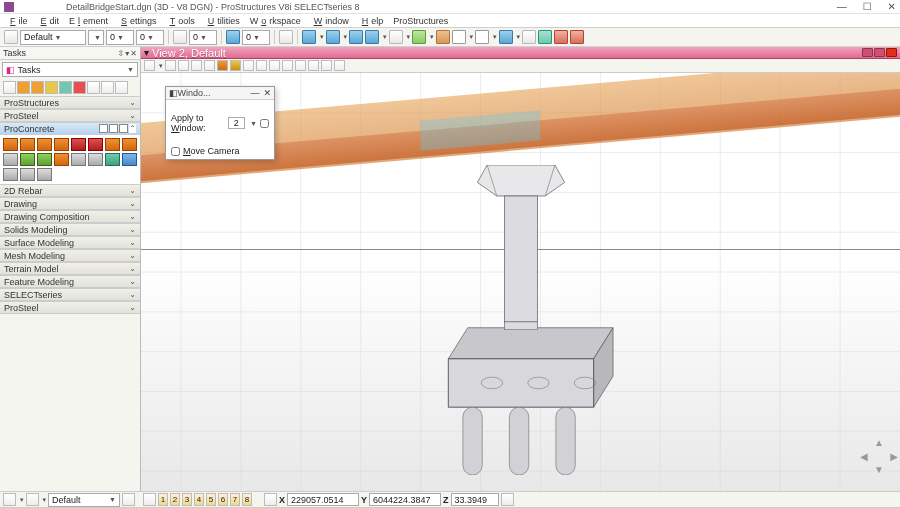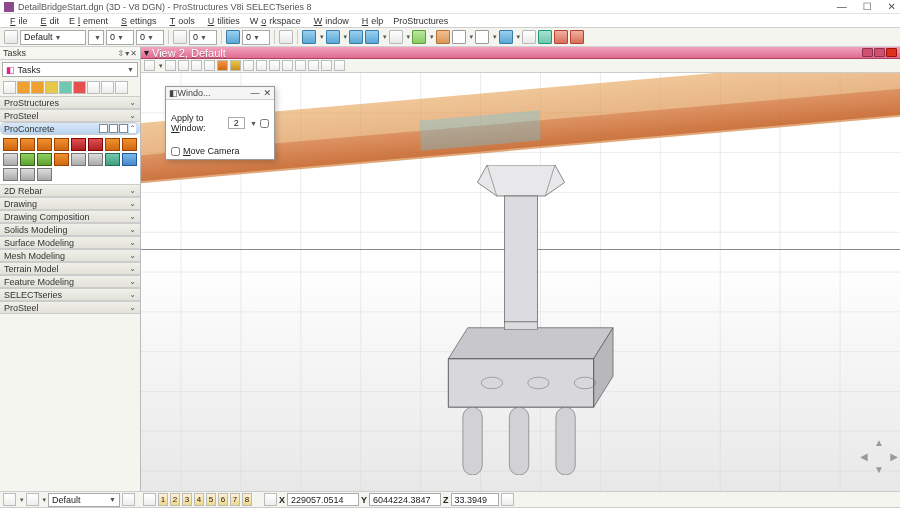--- a/index.html
+++ b/index.html
@@ -1,19 +1,19 @@
 <!DOCTYPE html>
 <html><head>
 <meta charset="utf-8">
 <style>
 * { box-sizing: border-box; margin: 0; padding: 0; font-family: "Segoe UI", Tahoma, sans-serif; }
 body { width: 900px; height: 508px; background: #fff; overflow: hidden; font-size: 10px; color: #222; position: relative; }
 
 
-.titlebar { height: 14px; background: #fff; display: flex; align-items: center; padding: 0 4px; border-bottom: 1px solid #e2e2e2; }
+.titlebar { height: 14px; background: #fff; display: flex; align-items: center; padding: 0 4px; border-bottom: 1px solid #e2e2e2; gap: 48px; }
 .titlebar .app-icon { width: 10px; height: 10px; background: #8b4a8b; margin-right: 4px; }
 .titlebar .title-text { font-size: 9px; color: #555; }
 .titlebar .win-controls { margin-left: auto; display: flex; gap: 16px; }
 .titlebar .win-controls span { font-size: 10px; color: #555; cursor: default; }
 
 
 .menubar { height: 13px; display: flex; align-items: center; padding: 0 4px; gap: 4px; background: #fff; }
 .menubar span { font-size: 9px; color: #333; padding: 0 3px; }
 
 
@@ -39,21 +39,21 @@
 .tasks-header .ctrl { display: flex; gap: 1px; }
 .tasks-header .ctrl span { font-size: 8px; color: #555; }
 .tasks-combo { height: 15px; margin: 2px; border: 1px solid #aaa; background: #fff; display: flex; align-items: center; padding: 0 3px; font-size: 9px; }
 
 .icon-row { display: flex; flex-wrap: wrap; padding: 2px 3px; gap: 1px; }
 .icon-row .ic { width: 13px; height: 13px; border: 1px solid #bbb; background: linear-gradient(#fff,#eee); }
 
 .section-hdr { height: 13px; background: linear-gradient(#f0f0ea,#e2e2da); border-top: 1px solid #ccc; border-bottom: 1px solid #ccc; display: flex; align-items: center; padding: 0 4px; justify-content: space-between; }
 .section-hdr .lbl { font-size: 9px; color: #333; }
 .section-hdr .chev { font-size: 8px; color: #555; }
-.section-hdr.active { background: linear-gradient(#d8e8f8,#b8d4f0); border-radius: 6px; }
+.section-hdr.active { background: linear-gradient(#d8e8f8,#b8d4f0); }
 .section-hdr .view-icons { display: flex; gap: 1px; }
 .section-hdr .view-icons span { width: 9px; height: 9px; border: 1px solid #888; background: #fff; }
 
 .pro-icons { background: #fff; padding: 3px 3px; display: flex; flex-wrap: wrap; gap: 2px; }
 .pro-icons .pi { width: 15px; height: 13px; }
 .pi-orange { background: linear-gradient(#f09030,#d06810); border: 1px solid #a04000; }
 .pi-red { background: linear-gradient(#e05050,#b02020); border: 1px solid #800; }
 .pi-gray { background: linear-gradient(#ddd,#aaa); border: 1px solid #777; }
 .pi-green { background: linear-gradient(#90d060,#60a030); border: 1px solid #386018; }
 .pi-blue { background: linear-gradient(#7ab8e8,#4a88c8); border: 1px solid #205898; }

